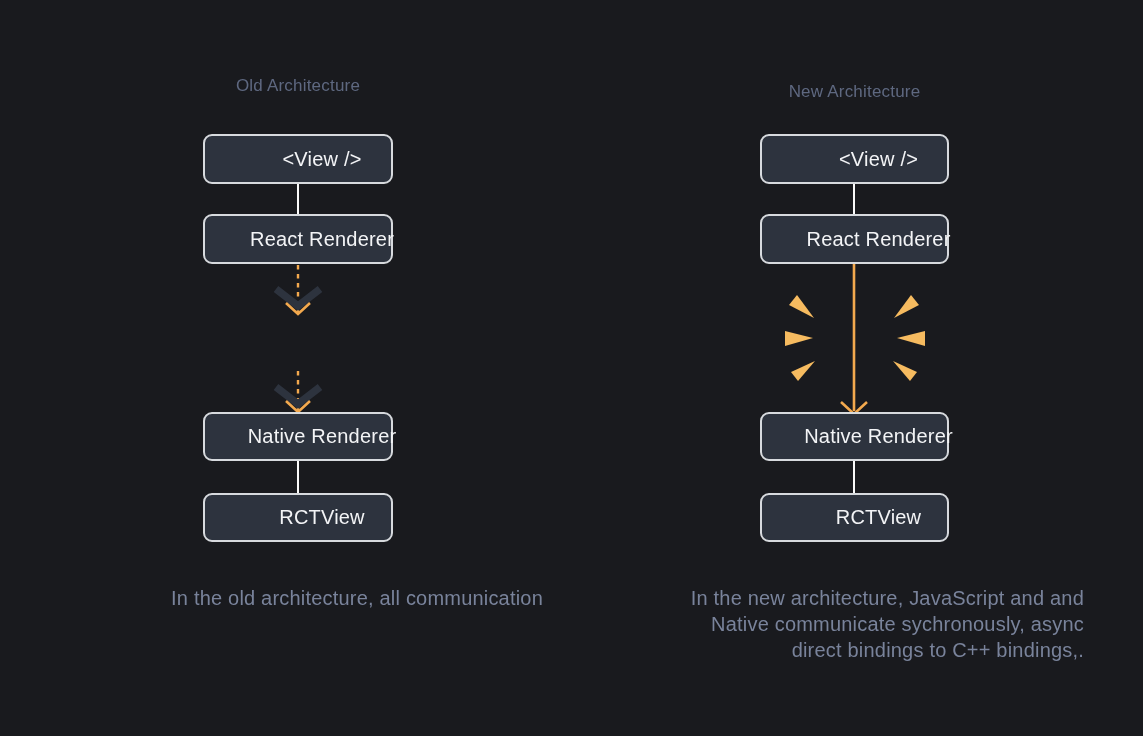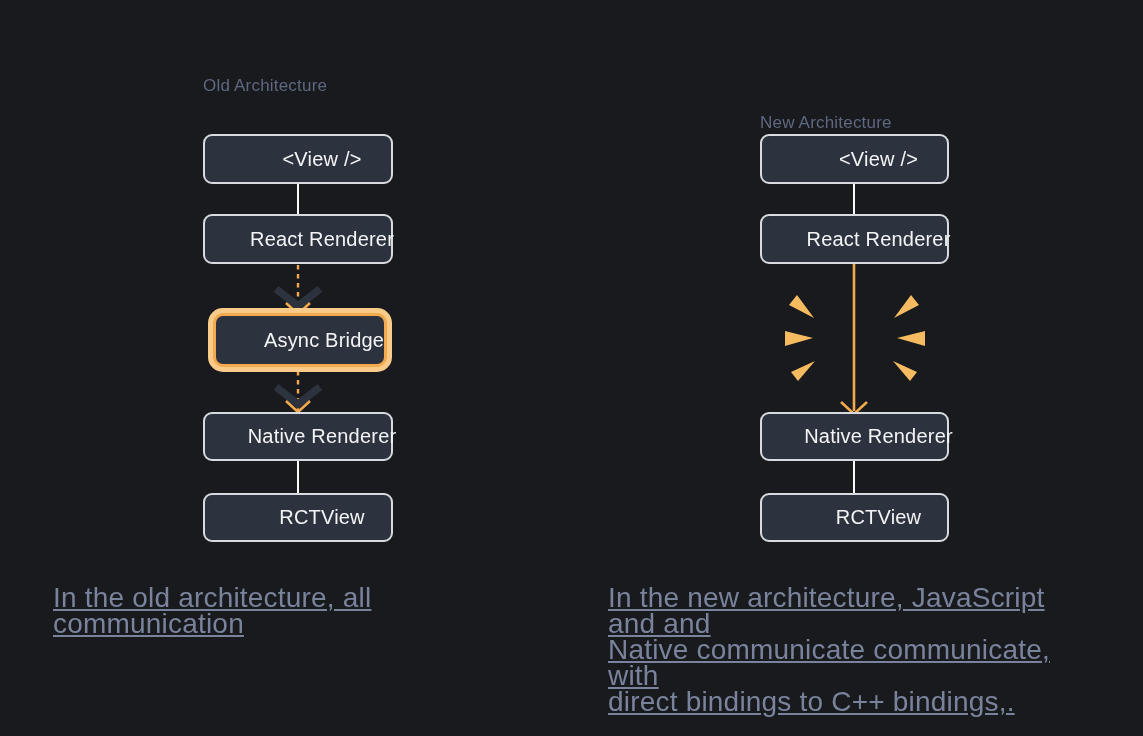--- a/index.html
+++ b/index.html
@@ -15,27 +15,27 @@
   }
 
   .connector-layer {
     position: absolute;
     inset: 0;
     pointer-events: none;
   }
 
   .col-title {
     position: absolute;
-    text-align: left;
+    text-align: center;
     font-size: 17px;
     letter-spacing: 0.2px;
     color: var(--muted-text, #5e6880);
   }
   .col-title.old { left: 203px; top: 76px; width: 190px; }
-  .col-title.new { left: 760px; top: 82px; width: 189px; margin-top: 31px; }
+  .col-title.new { left: 760px; top: 82px; width: 189px; }
 
   .node {
     position: absolute;
     display: flex;
     align-items: center;
     justify-content: center;
     background: var(--box-fill, #2d333e);
     border: 2px solid var(--box-border, #d7dade);
     border-radius: 9px;
     color: var(--box-text, #f3f4f6);
@@ -58,29 +58,28 @@
 
   .node.new-view    { left: 760px; top: 134px; width: 189px; height: 50px; }
   .node.new-react   { left: 760px; top: 214px; width: 189px; height: 50px; }
   .node.new-native  { left: 760px; top: 412px; width: 189px; height: 49px; }
   .node.new-rct     { left: 760px; top: 493px; width: 189px; height: 49px; }
 
   .caption {
     position: absolute;
     top: 585px;
     width: 490px;
-    text-align: left;
-    font-size: 28px;
+    text-align: right;
+    font-size: 20px;
     line-height: 26px;
     color: var(--caption-text, #79839b);
     letter-spacing: 0.2px;
-    text-decoration: underline;
   }
   .caption.old { left: 53px; }
-  .caption.new { left: 608px; }
+  .caption.new { left: 594px; }
 
   
   .wline { stroke: var(--connector-white, #fafafa); stroke-width: 2; }
   .oline { stroke: var(--accent-orange, #f3a94e); stroke-width: 2.6; }
   .dline { stroke: var(--accent-orange, #f3a94e); stroke-width: 2.4; stroke-dasharray: 4.5 4.5; }
   .chev  { stroke: var(--chevron-dark, #2d333e); stroke-width: 7.5; fill: none; }
   .ahead { stroke: var(--accent-orange, #f3a94e); stroke-width: 2.6; fill: none; stroke-linejoin: miter; }
   .burst { fill: var(--burst-orange, #f6bb60); }
 </style>
 </head>
@@ -115,31 +114,30 @@
     <polygon class="burst" points="911,295 919,305 894,318"></polygon>
     <polygon class="burst" points="925,331 925,346 897,338"></polygon>
     <polygon class="burst" points="917,372 910,381 893,361"></polygon>
   </svg>
 
   <div class="col-title old">Old Architecture</div>
   <div class="col-title new">New Architecture</div>
 
   <div class="node old-view">&lt;View /&gt;</div>
   <div class="node old-react">React Renderer</div>
-  <div class="node old-bridge">Async Bridge</div>
   <div class="node old-native">Native Renderer</div>
   <div class="node old-rct">RCTView</div>
 
   <div class="node new-view">&lt;View /&gt;</div>
   <div class="node new-react">React Renderer</div>
   <div class="node new-native">Native Renderer</div>
   <div class="node new-rct">RCTView</div>
 
   <div class="caption old">
     <div>In the old architecture, all communication</div>
   </div>
   <div class="caption new">
     <div>In the new architecture, JavaScript and and</div>
-    <div>Native communicate communicate, with</div>
+    <div>Native communicate sychronously, async</div>
     <div>direct bindings to C++ bindings,.</div>
   </div>
 
 </div>
 
 </body></html>

